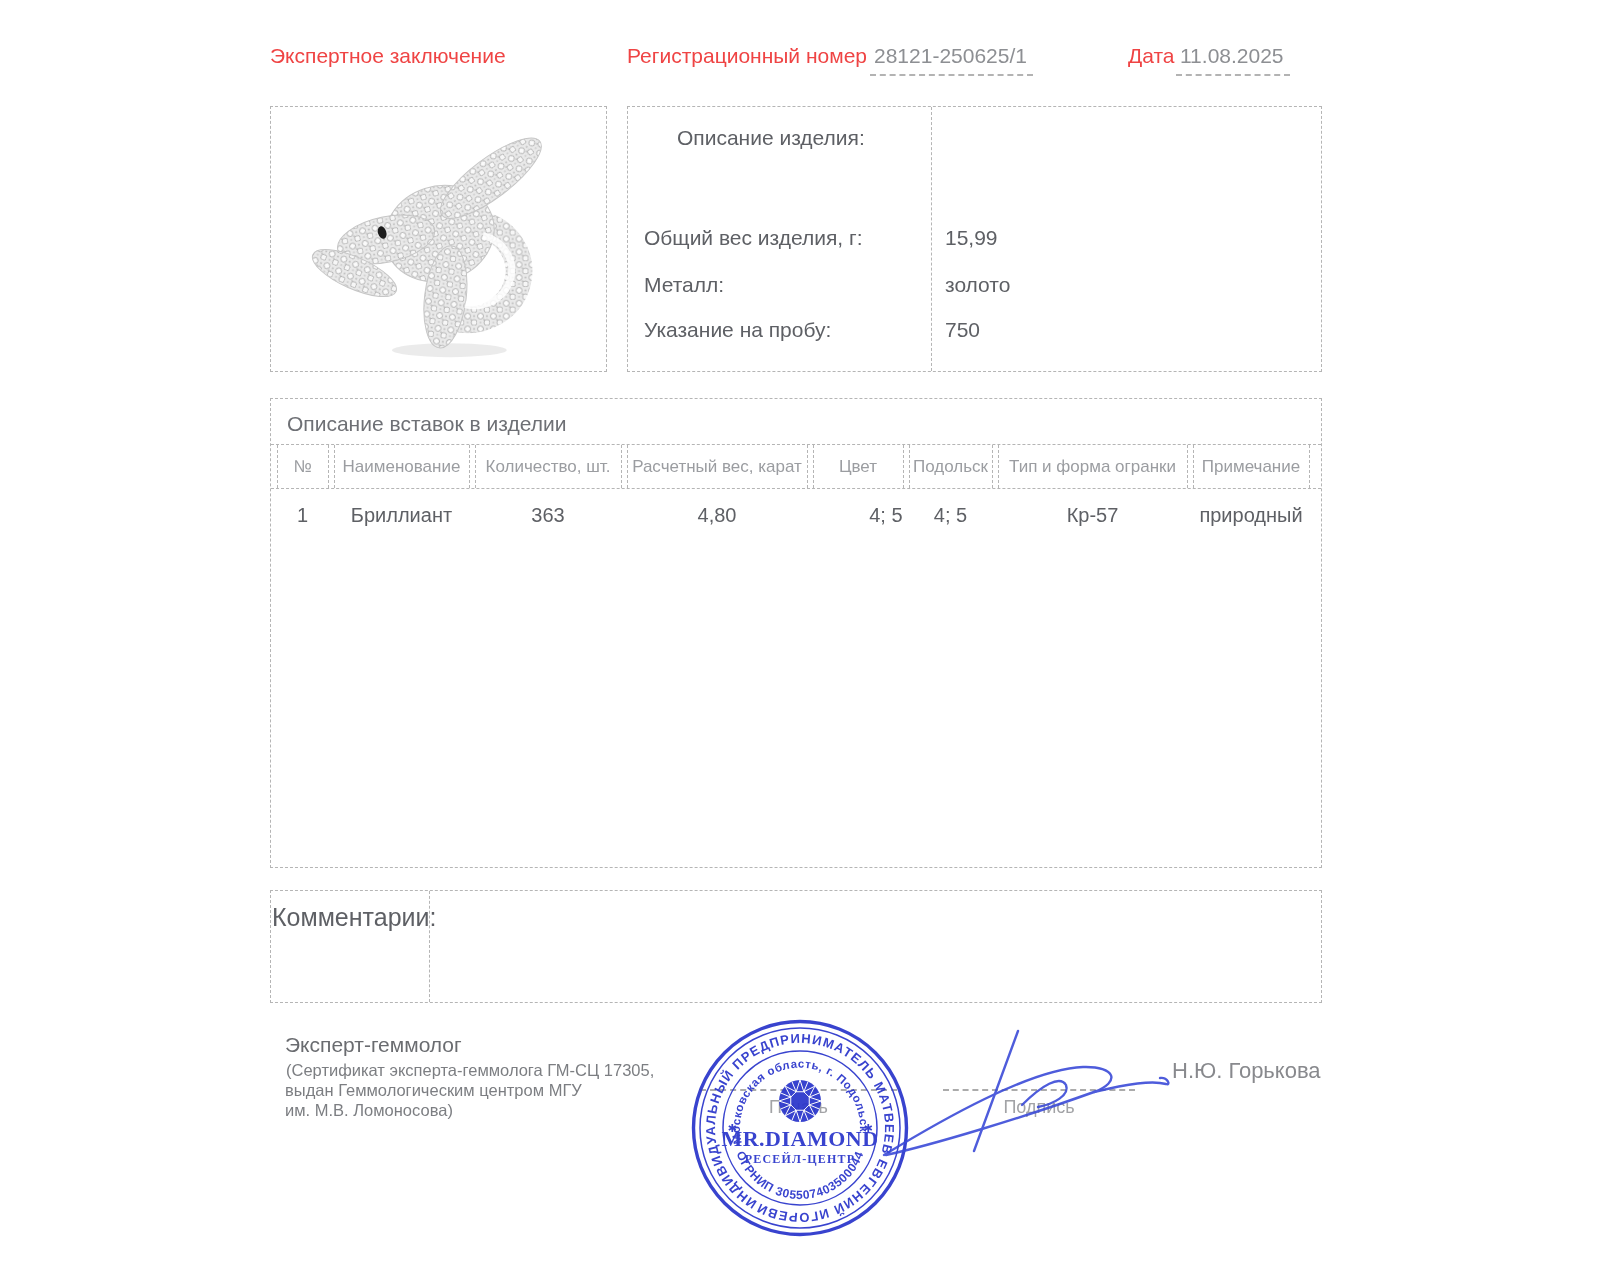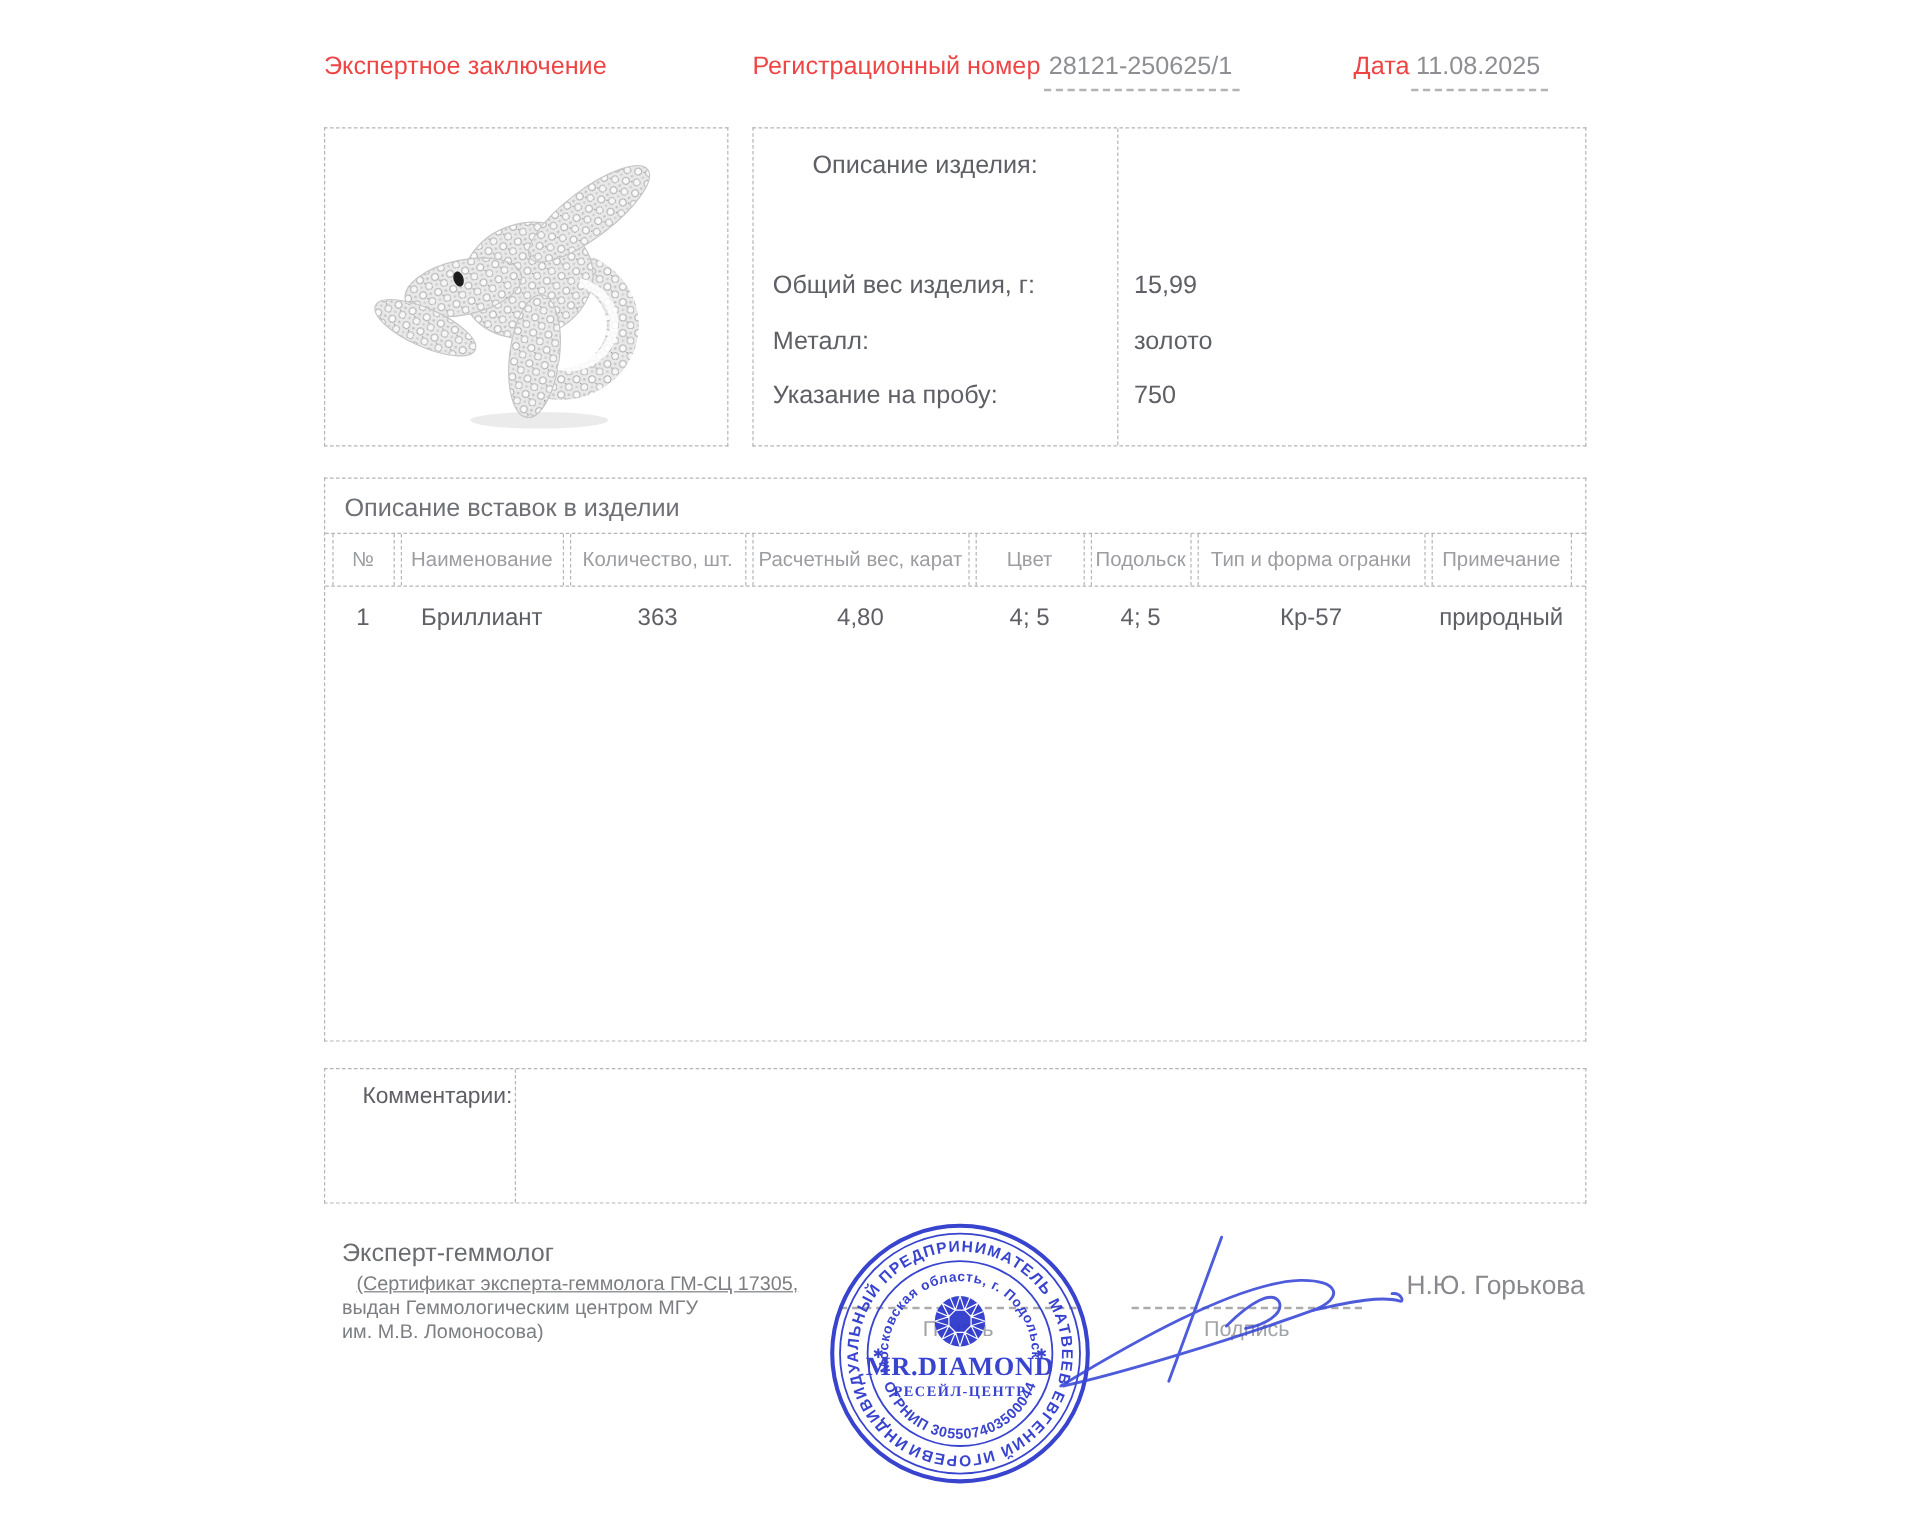--- a/index.html
+++ b/index.html
@@ -10,21 +10,21 @@
   .dash-underline{border-bottom:2px dashed #b3b3b3;padding:0 6px 6px 4px;}
   .dashed-box{border:1.5px dashed #b5b5b5;box-sizing:border-box;}
   .field-label{font-size:21px;color:#5e6065;}
   .field-value{font-size:21px;color:#5e6065;}
   .tbl-title{font-size:21px;color:#6e7075;}
   .hdr-row{display:flex;border-top:1.5px dashed #b5b5b5;border-bottom:1.5px dashed #b5b5b5;box-sizing:border-box;align-items:stretch;padding:0 3px;}
   .hdr-cell{border-left:1.5px dashed #b5b5b5;border-right:1.5px dashed #b5b5b5;box-sizing:border-box;margin:0 2.5px;display:flex;align-items:center;justify-content:center;font-size:17px;color:#9b9da1;text-align:center;}
   .data-row{display:flex;align-items:center;padding:0 3px;}
   .data-cell{box-sizing:border-box;margin:0 2.5px;text-align:center;font-size:20px;color:#5e6065;border-left:1.5px solid transparent;border-right:1.5px solid transparent;}
   .w0{width:52px;}.w1{width:136px;}.w2{width:147px;}.w3{width:181px;}
-  .w4{width:91px;}.w5{width:84px;}.w6{width:190px;}.w7{width:117px;}
+  .w4{width:91px;text-align:right;}.w5{width:84px;}.w6{width:190px;}.w7{width:117px;}
   .comments-text{font-size:19px;color:#5e6065;line-height:23.5px;}
   .expert-role{font-size:21px;color:#6a6c70;}
   .expert-cert{font-size:16.5px;color:#7c7e82;line-height:20px;}
   .expert-name{font-size:22px;color:#88898d;}
   .sig-line{border-top:2px dashed #ababab;height:0;}
   .sig-label{font-size:18px;color:#a2a3a6;text-align:center;}
 </style>
 </head>
 <body>
 
@@ -99,25 +99,25 @@
     <div class="data-cell w3">4,80</div>
     <div class="data-cell w4">4; 5</div>
     <div class="data-cell w5">4; 5</div>
     <div class="data-cell w6">Кр-57</div>
     <div class="data-cell w7">природный</div>
   </div>
 </div>
 
 <div class="abs dashed-box" style="left:270px;top:890px;width:1052px;height:113px;">
   <div class="abs" style="left:158px;top:0;bottom:0;border-left:1.5px dashed #b5b5b5;"></div>
-  <div class="abs field-label" style="left:31px;top:12px;font-size:19px;">Комментарии:</div>
+  <div class="abs field-label" style="left:1px;top:12px;font-size:25px;">Комментарии:</div>
 </div>
 
 <div class="abs expert-role" style="left:285px;top:1033px;">Эксперт-геммолог</div>
-<div class="abs expert-cert" style="left:297px;top:1060px;text-decoration:underline;">(Сертификат эксперта-геммолога ГМ-СЦ 17305,</div>
+<div class="abs expert-cert" style="left:286px;top:1060px;">(Сертификат эксперта-геммолога ГМ-СЦ 17305,</div>
 <div class="abs expert-cert" style="left:285px;top:1080px;">выдан Геммологическим центром МГУ</div>
 <div class="abs expert-cert" style="left:285px;top:1100px;">им. М.В. Ломоносова)</div>
 <div class="abs expert-name" style="left:1172px;top:1058px;">Н.Ю. Горькова</div>
 
 <div class="abs sig-line" style="left:700px;top:1089px;width:197px;"></div>
 <div class="abs sig-label" style="left:700px;top:1097px;width:197px;">Печать</div>
 <div class="abs sig-line" style="left:943px;top:1089px;width:192px;"></div>
 <div class="abs sig-label" style="left:943px;top:1097px;width:192px;">Подпись</div>
 
 <div class="abs" style="left:688px;top:1016px;">

